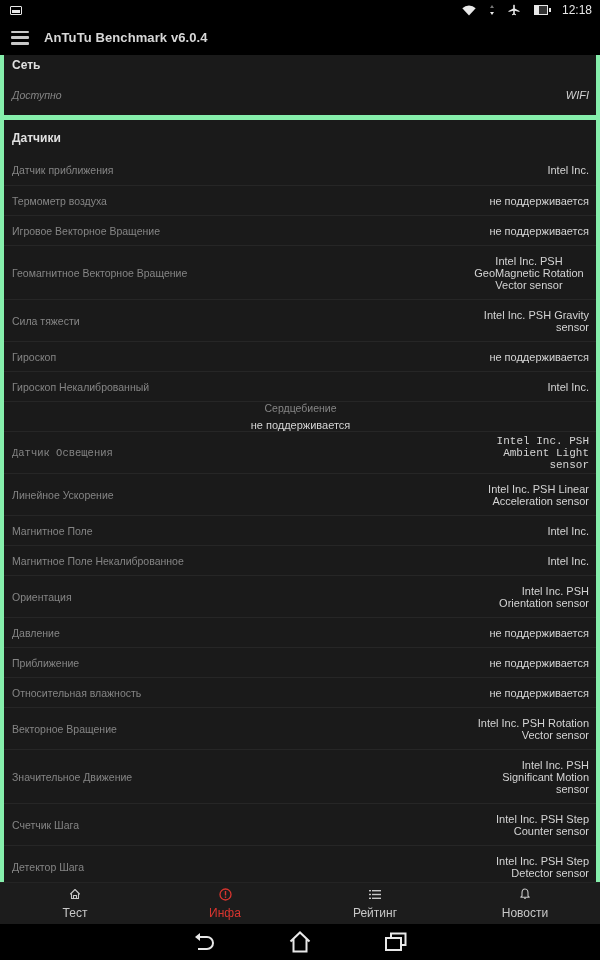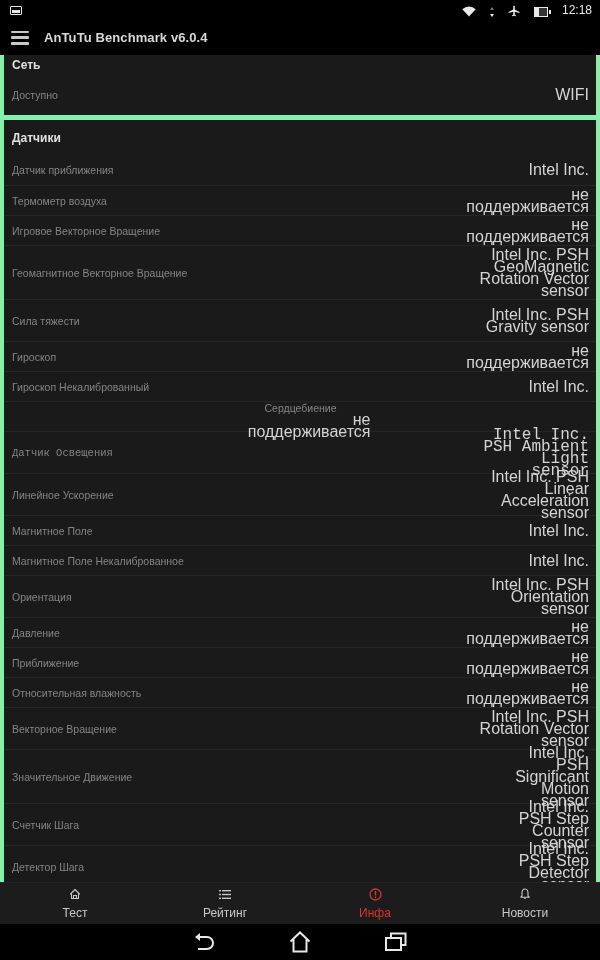--- a/index.html
+++ b/index.html
@@ -8,21 +8,21 @@
     background: #0e0e0e;
     font-family: "Liberation Sans", "DejaVu Sans", sans-serif;
     color: #d2d2d2;
   }
   .statusbar {
     position: absolute; left: 0; top: 0; width: 600px; height: 20px;
     background: #000; display: flex; align-items: center; justify-content: space-between;
     padding: 0 8px 0 10px;
   }
   .sb-left { display: flex; align-items: center; }
-  .sb-right { display: flex; align-items: flex-end; gap: 14px; color: #e8e8e8; font-size: 12px; }
+  .sb-right { display: flex; align-items: center; gap: 14px; color: #e8e8e8; font-size: 12px; }
   .gallery-icon { width: 12px; height: 9px; border: 1.5px solid #e8e8e8; border-radius: 1px; position: relative; }
   .gallery-icon::after { content: ""; position: absolute; left: 1px; right: 1px; bottom: 1px; height: 3px; background: #e8e8e8; }
   .battery-icon { width: 14px; height: 10px; border: 1.5px solid #e8e8e8; position: relative; background: #333; }
   .battery-icon::after { content: ""; position: absolute; right: -4px; top: 2px; width: 2px; height: 4px; background: #e8e8e8; }
   .battery-icon .fill { position: absolute; left: 0; top: 0; bottom: 0; width: 30%; background: #e8e8e8; }
 
   .appbar {
     position: absolute; left: 0; top: 20px; width: 600px; height: 35px;
     background: #000; display: flex; align-items: center;
   }
@@ -41,21 +41,21 @@
   .card-header {
     font-size: 12px; font-weight: bold; color: #e0e0e0;
     padding: 0 8px; display: flex; align-items: center;
   }
   .row {
     display: flex; align-items: center; justify-content: space-between;
     padding: 0 7px 0 8px; border-top: 1px solid #262626;
   }
   .row:first-of-type { border-top: none; }
   .row .label { font-size: 10.5px; color: #858585; white-space: nowrap; }
-  .row .value { font-size: 16px; color: #d4d4d4; text-align: right; line-height: 12px; max-width: 140px; }
+  .row .value { font-size: 11px; color: #d4d4d4; text-align: right; line-height: 12px; max-width: 140px; }
 
   .bottomnav {
     position: absolute; left: 0; top: 882px; width: 600px; height: 42px;
     background: #1c1c1c; display: flex; border-top: 1px solid #242424;
   }
   .nav-item { flex: 1; display: flex; flex-direction: column; align-items: center; justify-content: center; cursor: pointer; }
   .nav-item .nav-icon { height: 14px; display: flex; align-items: center; justify-content: center; margin-bottom: 5px; }
   .nav-item .nav-label { font-size: 12px; color: #c8c8c8; }
   .nav-item.active .nav-label { color: #d8352f; }
 
@@ -96,21 +96,21 @@
       <span></span>
       <span></span>
   </div>
   <div class="app-title">AnTuTu Benchmark v6.0.4</div>
 </div>
 
 <div class="content">
 
   <div class="card">
     <div class="card-header" style="height:20px;">Сеть</div>
-    <div class="row" style="height:40px;border-top:none;">
+    <div class="row" style="height:40px;border-top:none;font-style:italic;">
       <span class="label">Доступно</span>
       <span class="value">WIFI</span>
     </div>
   </div>
 
   <div class="card">
     <div class="card-header" style="height:35px;">Датчики</div>
 
     <div class="row" style="height:30px;border-top:none;">
       <span class="label">Датчик приближения</span>
@@ -119,21 +119,21 @@
     <div class="row" style="height:30px;">
       <span class="label">Термометр воздуха</span>
       <span class="value">не поддерживается</span>
     </div>
     <div class="row" style="height:30px;">
       <span class="label">Игровое Векторное Вращение</span>
       <span class="value">не поддерживается</span>
     </div>
     <div class="row" style="height:54px;">
       <span class="label">Геомагнитное Векторное Вращение</span>
-      <span class="value" style="max-width:120px;">Intel Inc. PSH GeoMagnetic Rotation Vector sensor</span>
+      <span class="value" style="max-width:120px;text-align:center;">Intel Inc. PSH GeoMagnetic Rotation Vector sensor</span>
     </div>
     <div class="row" style="height:42px;">
       <span class="label">Сила тяжести</span>
       <span class="value" style="max-width:110px;">Intel Inc. PSH Gravity sensor</span>
     </div>
     <div class="row" style="height:30px;">
       <span class="label">Гироскоп</span>
       <span class="value">не поддерживается</span>
     </div>
     <div class="row" style="height:30px;">
@@ -196,46 +196,46 @@
 </div>
 
 <div class="bottomnav">
   <div class="nav-item">
     <span class="nav-icon">
       <svg width="12" height="12" viewBox="0 0 12 12">
           <path d="M1.5 6 L6 1.5 L10.5 6 L9.5 6 L9.5 10.5 L2.5 10.5 L2.5 6 Z M4.5 10.5 L4.5 7.5 L7.5 7.5 L7.5 10.5" fill="none" stroke="#c8c8c8" stroke-width="1.1" stroke-linejoin="round"></path>
         </svg>
     </span>
     <span class="nav-label">Тест</span>
+  </div>
+  <div class="nav-item active">
+    <span class="nav-icon">
+      <svg width="13" height="13" viewBox="0 0 13 13">
+          <circle cx="6.5" cy="6.5" r="5.5" fill="none" stroke="#d8352f" stroke-width="1.3"></circle>
+          <rect x="5.8" y="3" width="1.4" height="4.5" fill="#d8352f"></rect>
+          <rect x="5.8" y="8.5" width="1.4" height="1.4" fill="#d8352f"></rect>
+        </svg>
+    </span>
+    <span class="nav-label">Инфа</span>
   </div>
   <div class="nav-item">
     <span class="nav-icon">
       <svg width="12" height="11" viewBox="0 0 12 11">
           <g fill="#c8c8c8">
             <rect x="0" y="1" width="2" height="1.4"></rect>
             <rect x="3" y="1" width="9" height="1.4"></rect>
             <rect x="0" y="4.8" width="2" height="1.4"></rect>
             <rect x="3" y="4.8" width="9" height="1.4"></rect>
             <rect x="0" y="8.6" width="2" height="1.4"></rect>
             <rect x="3" y="8.6" width="9" height="1.4"></rect>
           </g>
         </svg>
     </span>
     <span class="nav-label">Рейтинг</span>
   </div>
-  <div class="nav-item active">
-    <span class="nav-icon">
-      <svg width="13" height="13" viewBox="0 0 13 13">
-          <circle cx="6.5" cy="6.5" r="5.5" fill="none" stroke="#d8352f" stroke-width="1.3"></circle>
-          <rect x="5.8" y="3" width="1.4" height="4.5" fill="#d8352f"></rect>
-          <rect x="5.8" y="8.5" width="1.4" height="1.4" fill="#d8352f"></rect>
-        </svg>
-    </span>
-    <span class="nav-label">Инфа</span>
-  </div>
   <div class="nav-item">
     <span class="nav-icon">
       <svg width="12" height="12" viewBox="0 0 12 12">
           <path d="M6 1 C3.8 1 3 3 3 5 L3 8 L1.8 9.2 L10.2 9.2 L9 8 L9 5 C9 3 8.2 1 6 1 Z" fill="none" stroke="#c8c8c8" stroke-width="1.1" stroke-linejoin="round"></path>
           <path d="M5 10.3 L7 10.3" stroke="#c8c8c8" stroke-width="1.1"></path>
         </svg>
     </span>
     <span class="nav-label">Новости</span>
   </div>
 </div>

